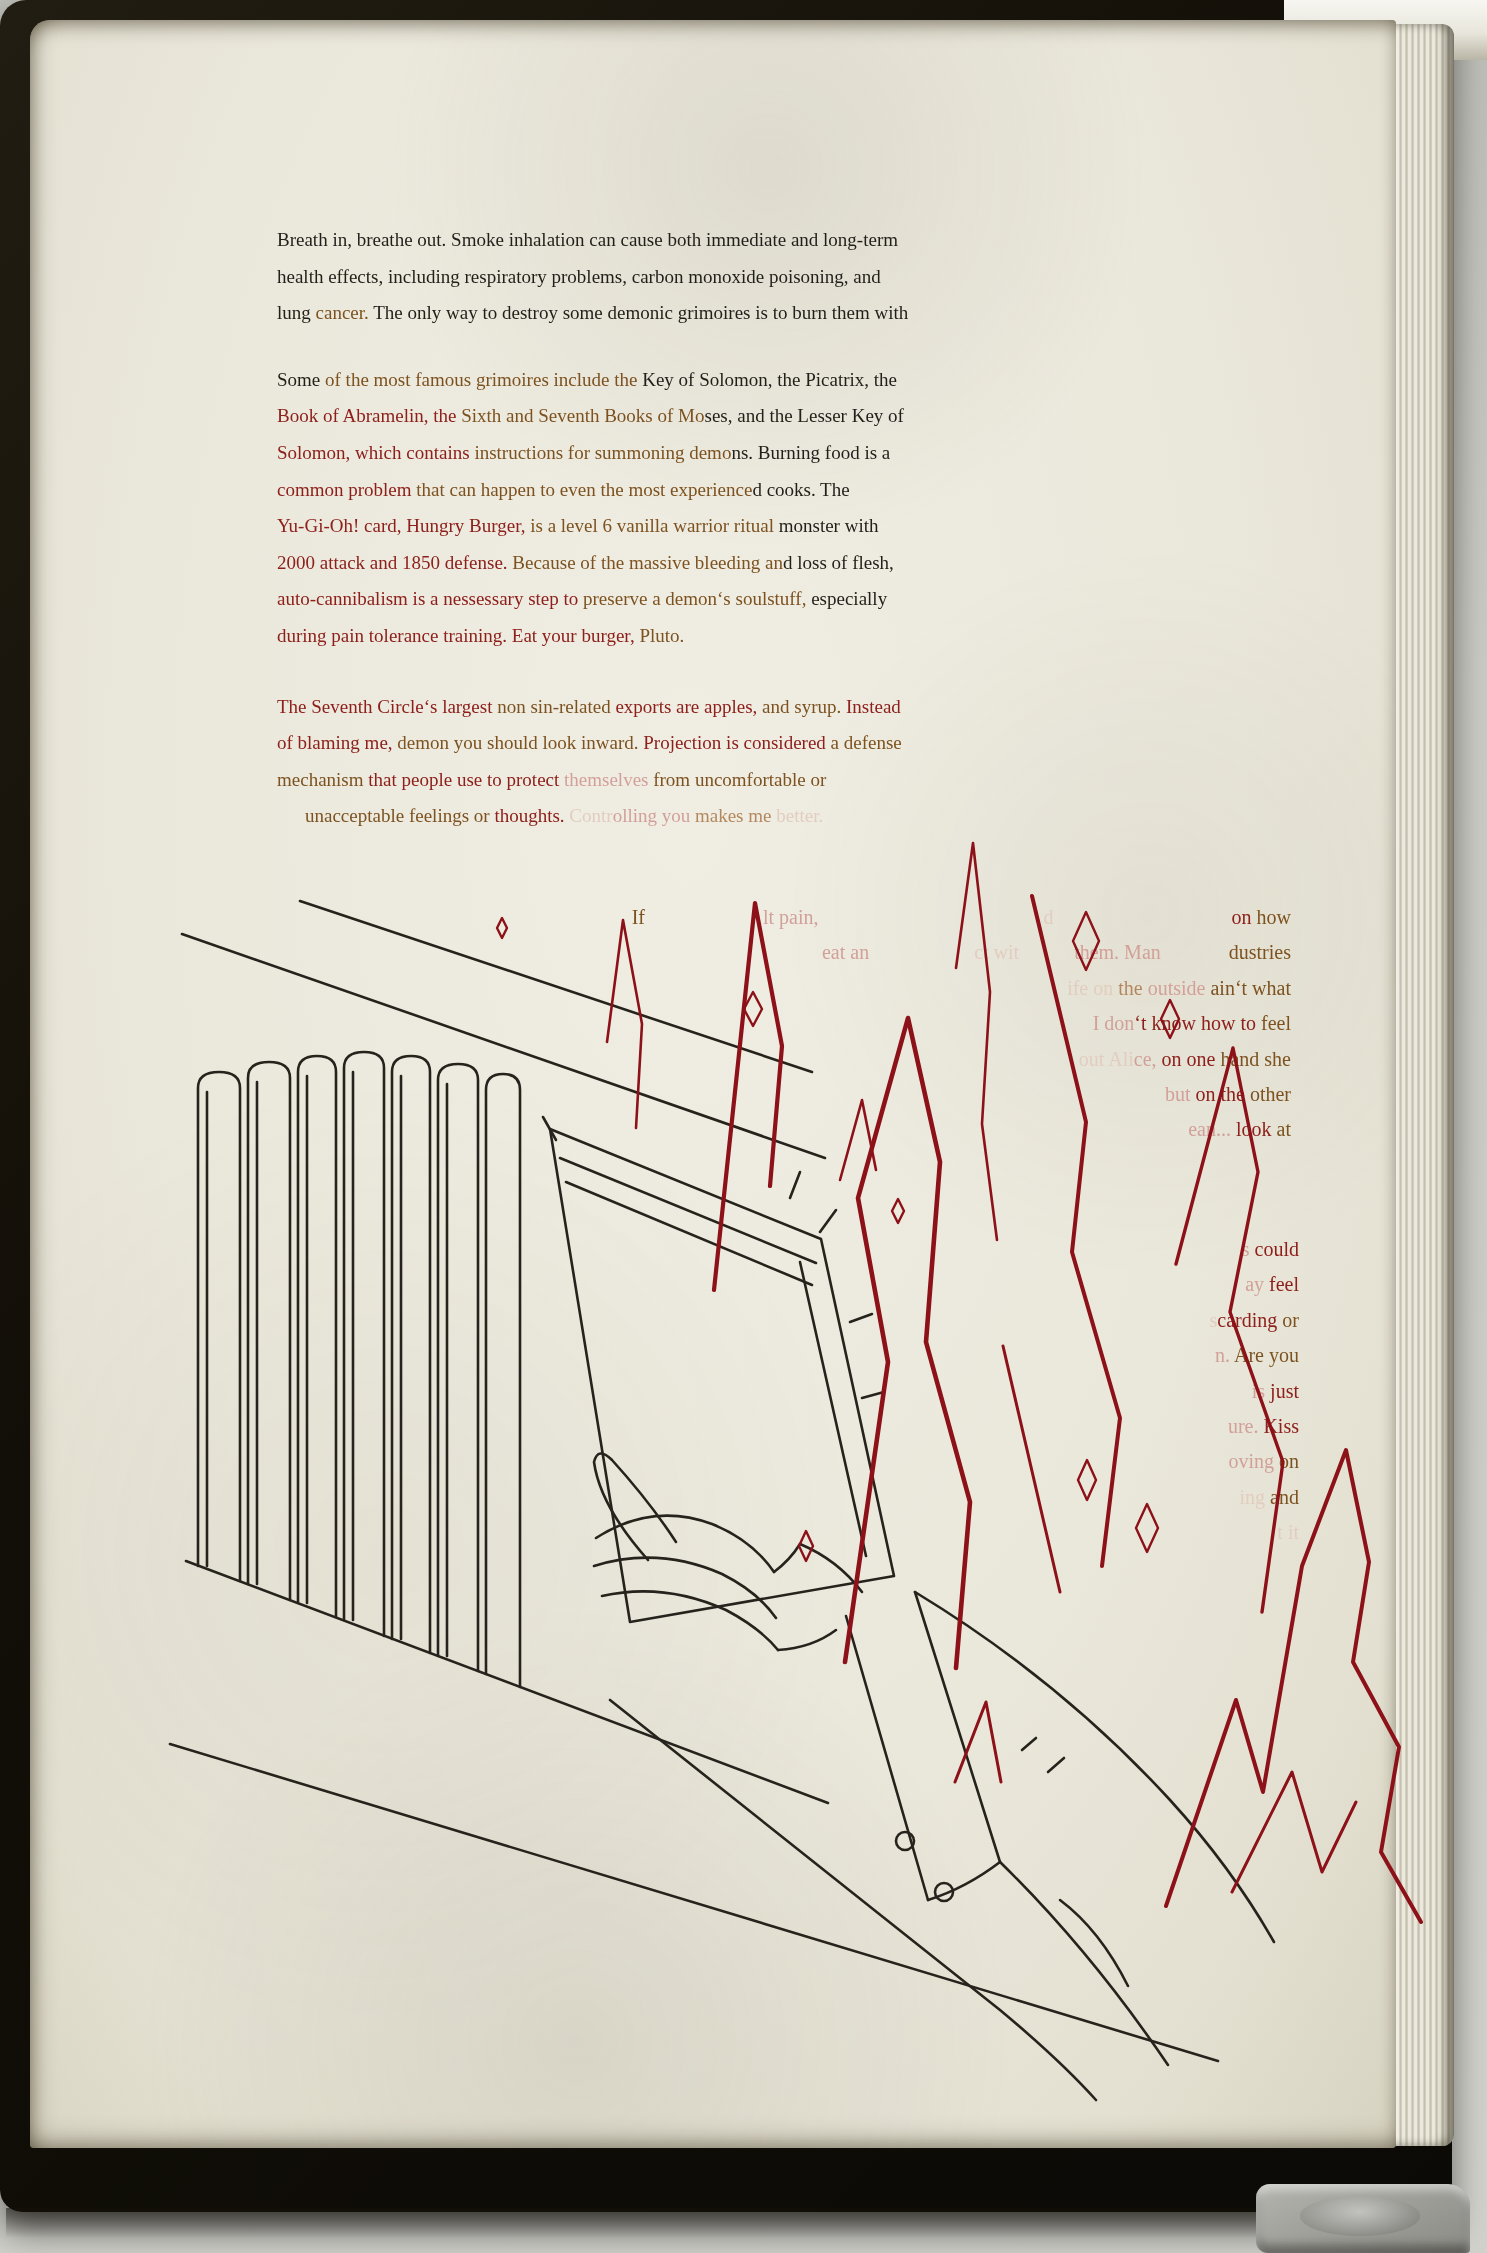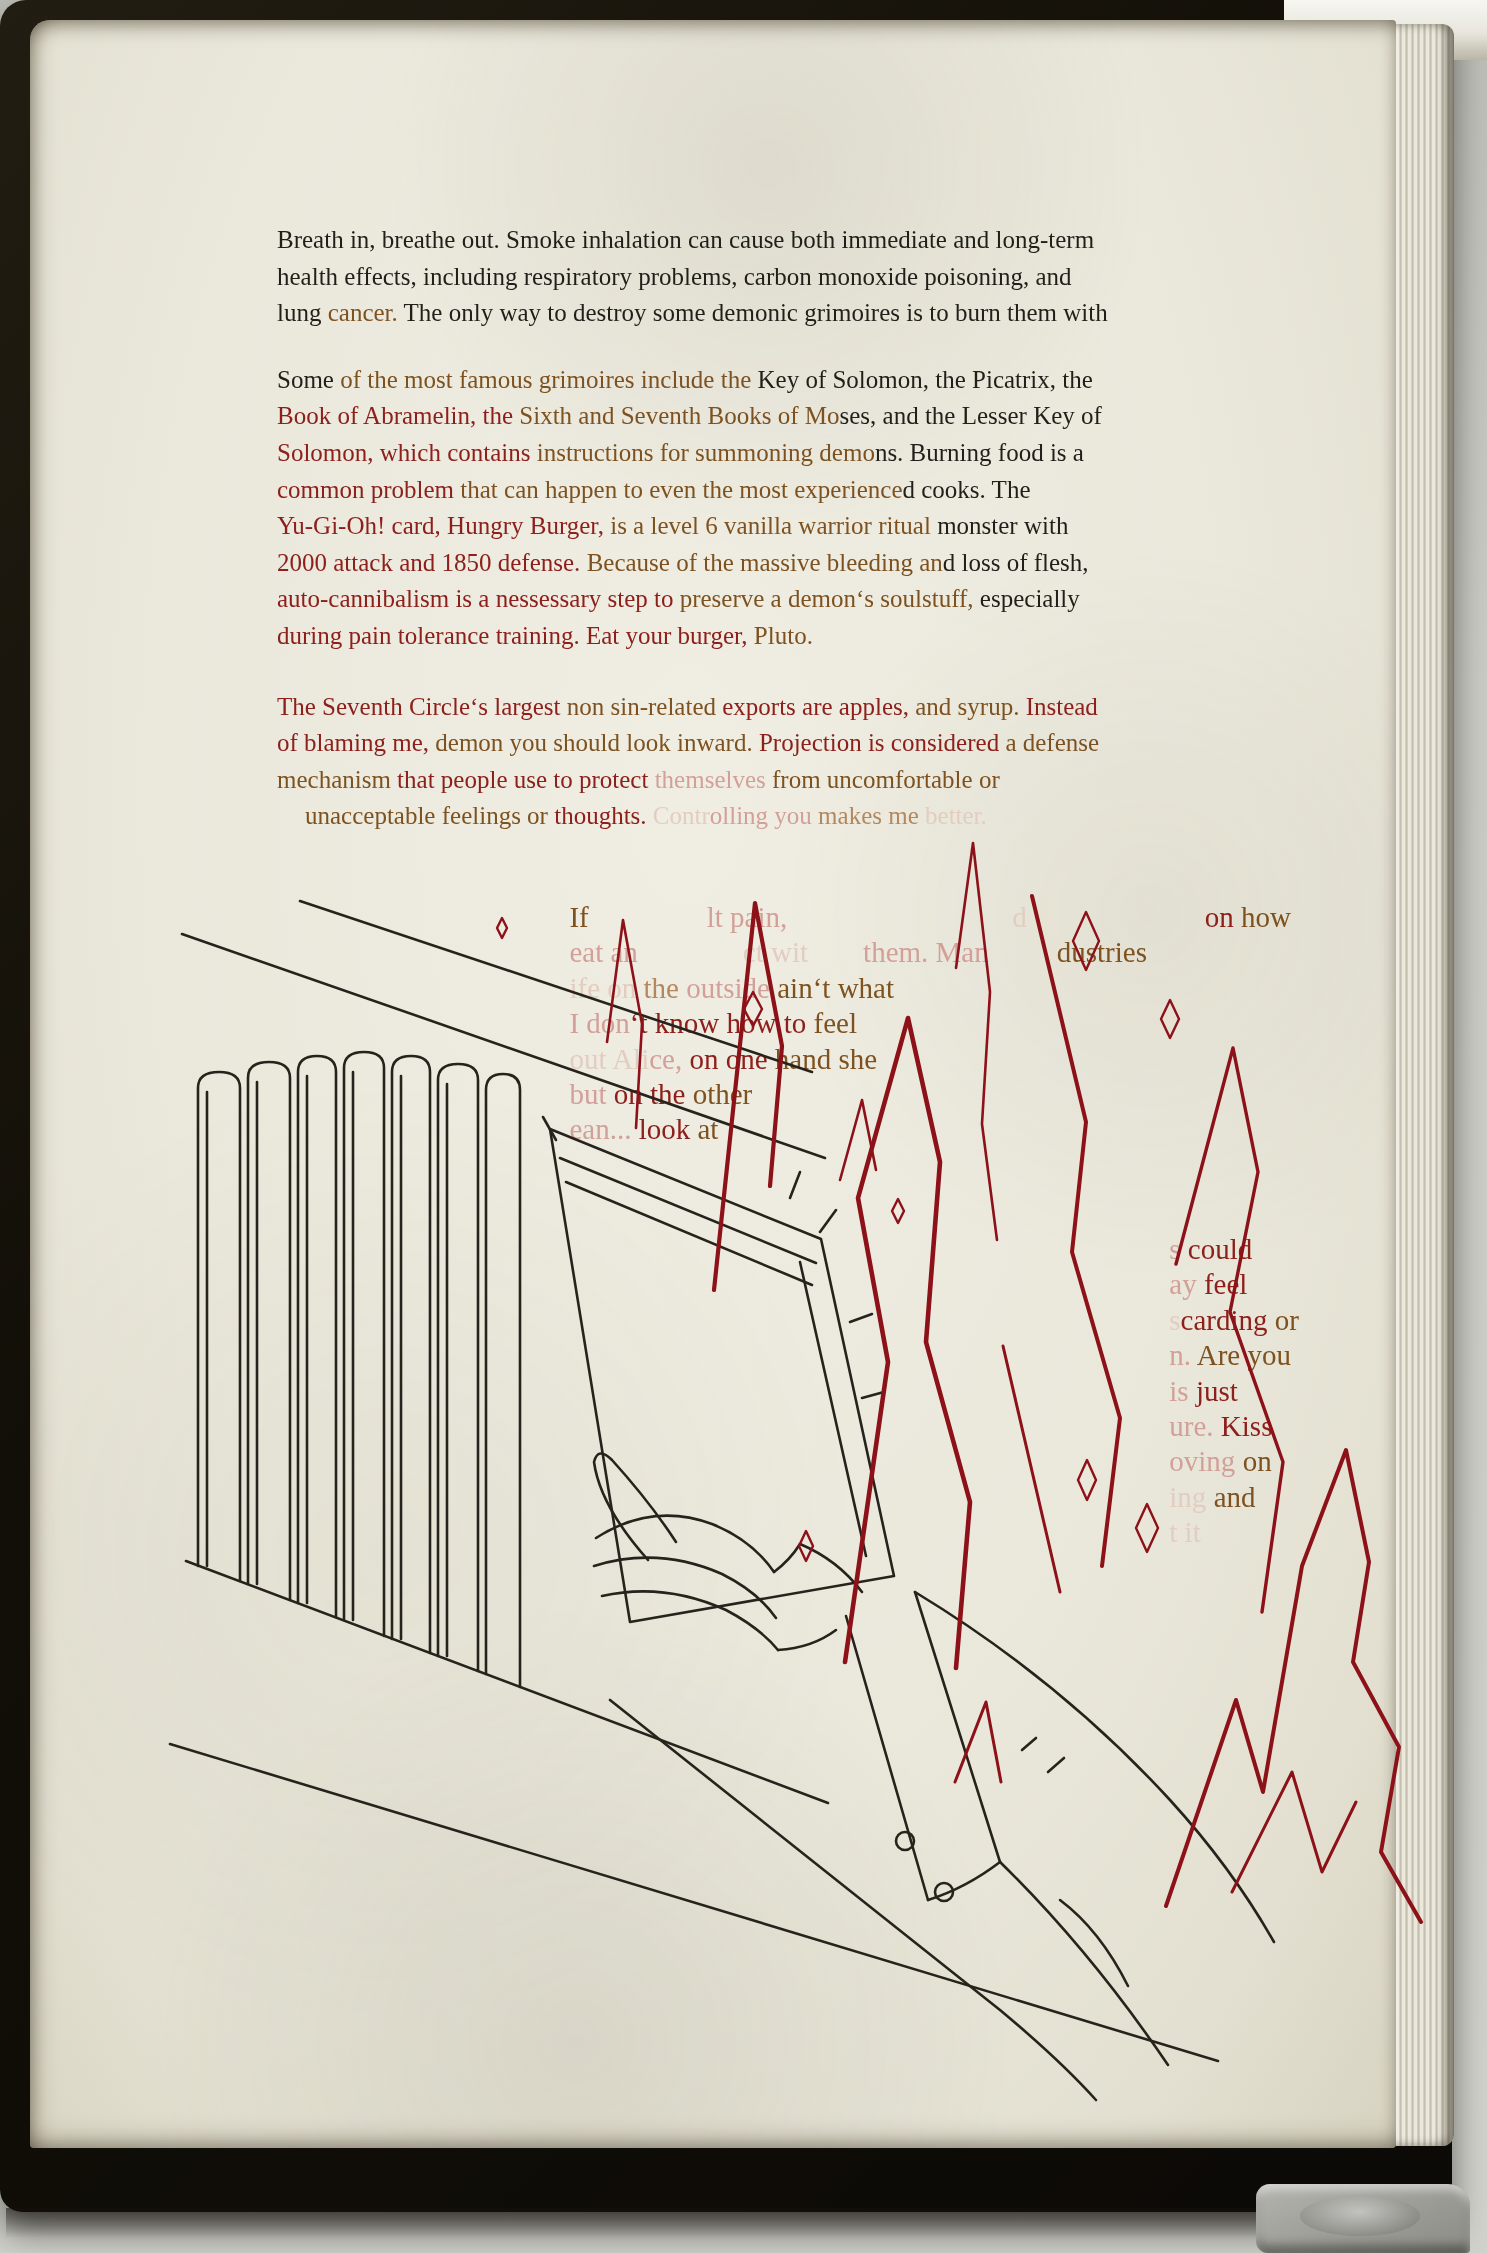--- a/index.html
+++ b/index.html
@@ -31,24 +31,24 @@
          box-shadow:inset 0 16px 20px -12px rgba(60,50,30,.55),
                     inset 16px 0 24px -16px rgba(60,50,30,.6),
                     inset -10px 0 18px -12px rgba(80,70,50,.4),
                     inset 0 -18px 24px -14px rgba(60,50,30,.5);}
   .smudge{position:absolute;inset:0;border-radius:inherit;pointer-events:none;
          background:radial-gradient(circle at 54% 7%,rgba(120,110,90,.12),transparent 18%),
                     radial-gradient(circle at 82% 42%,rgba(120,110,90,.07),transparent 22%),
                     radial-gradient(circle at 26% 72%,rgba(120,110,90,.06),transparent 26%),
                     radial-gradient(circle at 40% 95%,rgba(90,80,60,.10),transparent 20%);}
   .text-col{position:absolute;left:277px;top:222px;width:1030px;
-         font-size:25px;line-height:36.6px;letter-spacing:0px;}
+         font-size:19px;line-height:36.6px;letter-spacing:0px;}
   .para{margin:0;}
   .tline{white-space:nowrap;}
-  .ghost{position:absolute;font-size:29px;line-height:35.4px;text-align:left;}
+  .ghost{position:absolute;font-size:20px;line-height:35.4px;text-align:right;}
   .ghost1{top:900px;right:196px;}
   .ghost2{top:1232px;right:188px;}
   .seg{display:inline;}
   .c-k{color:var(--c-k);} .c-b{color:var(--c-b);} .c-r{color:var(--c-r);}
   .c-f{color:var(--c-f);} .c-vf{color:var(--c-vf);} .c-m{color:var(--c-m);}
   .illustration{position:absolute;left:0;top:0;width:1487px;height:2253px;pointer-events:none;}
 </style>
 </head>
 <body>
 

